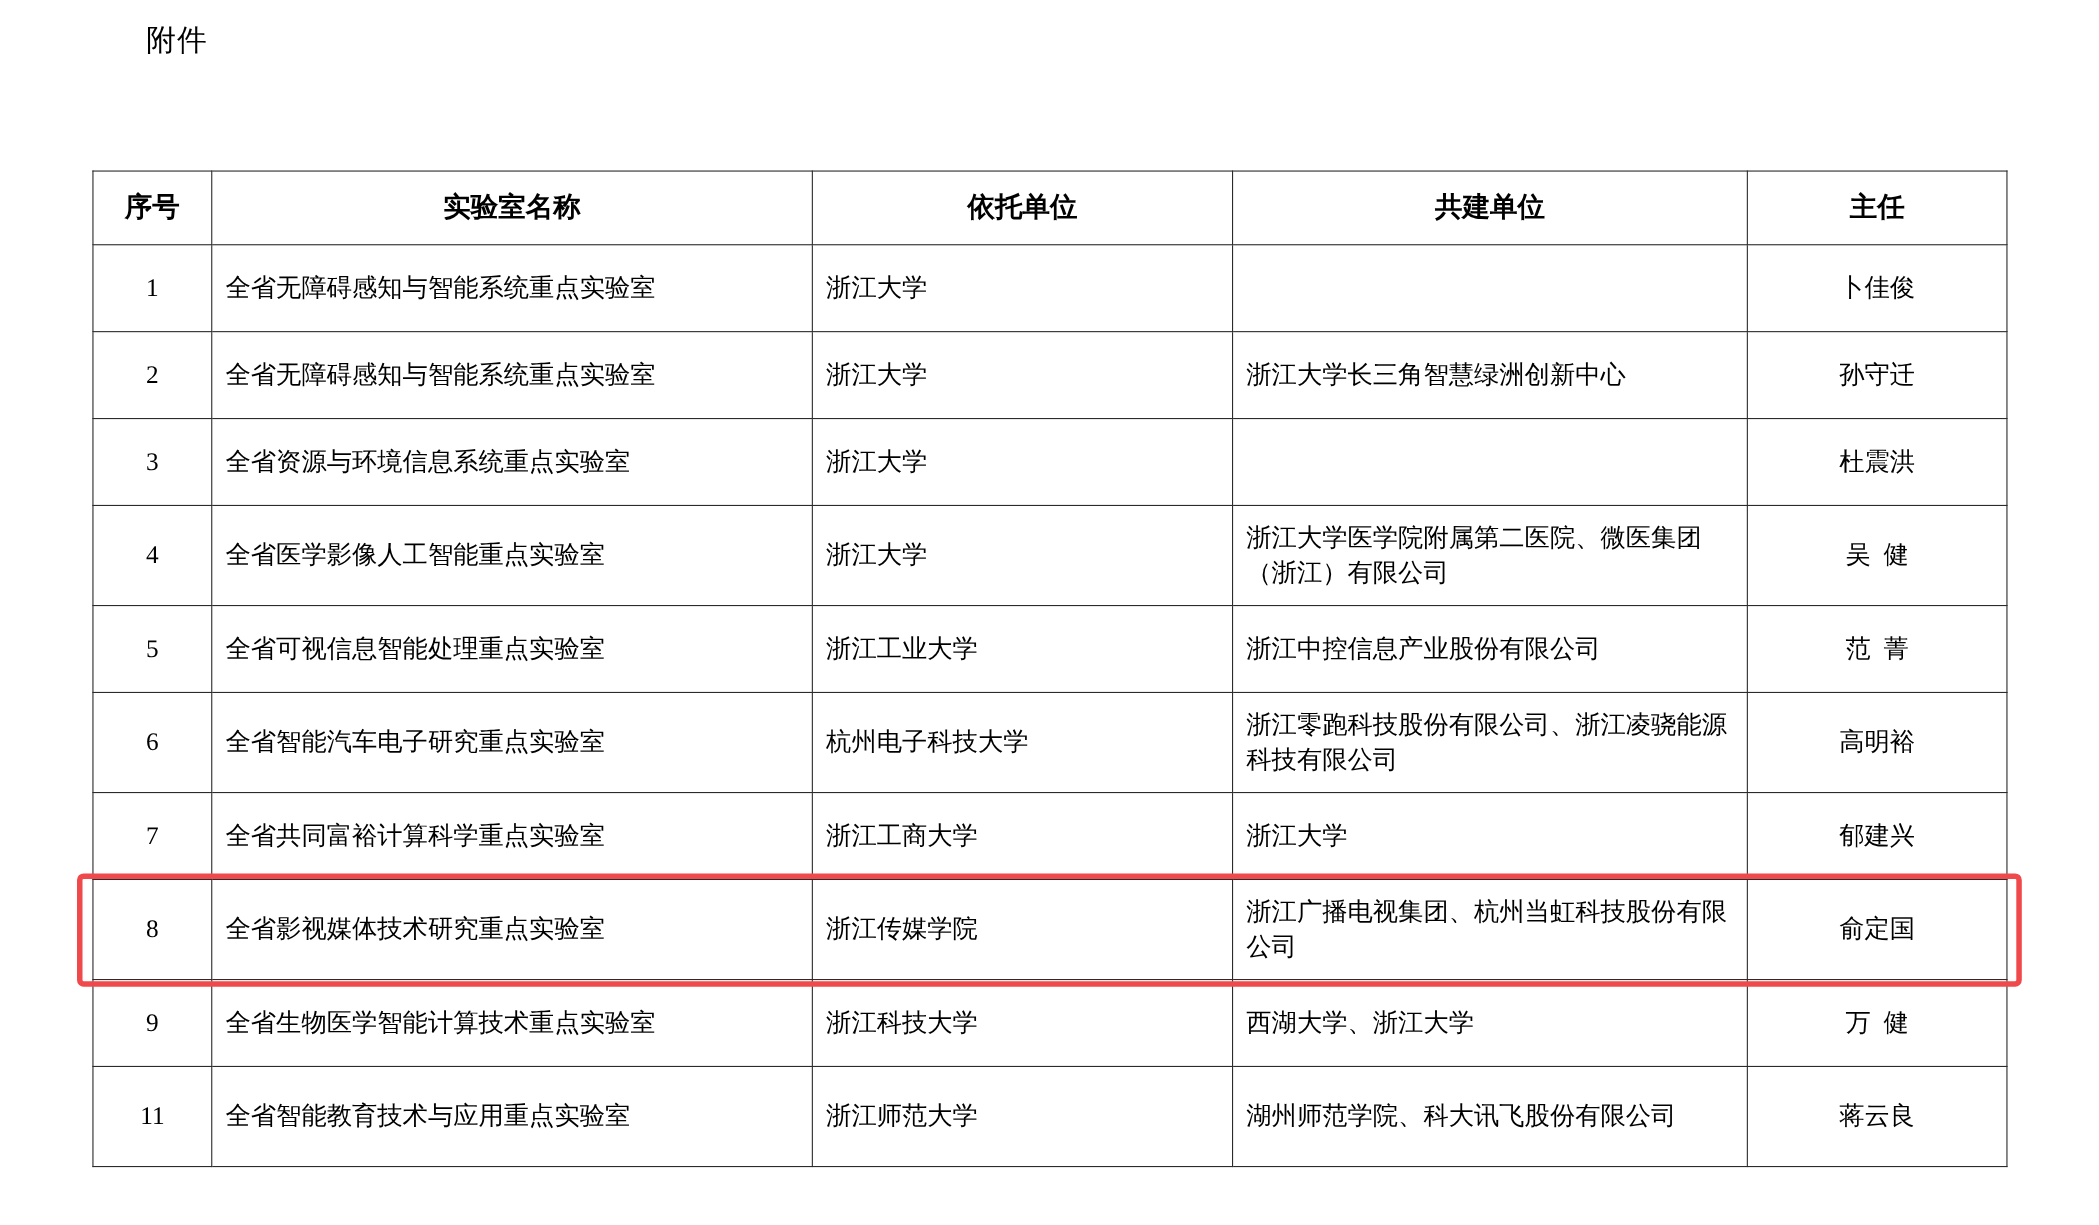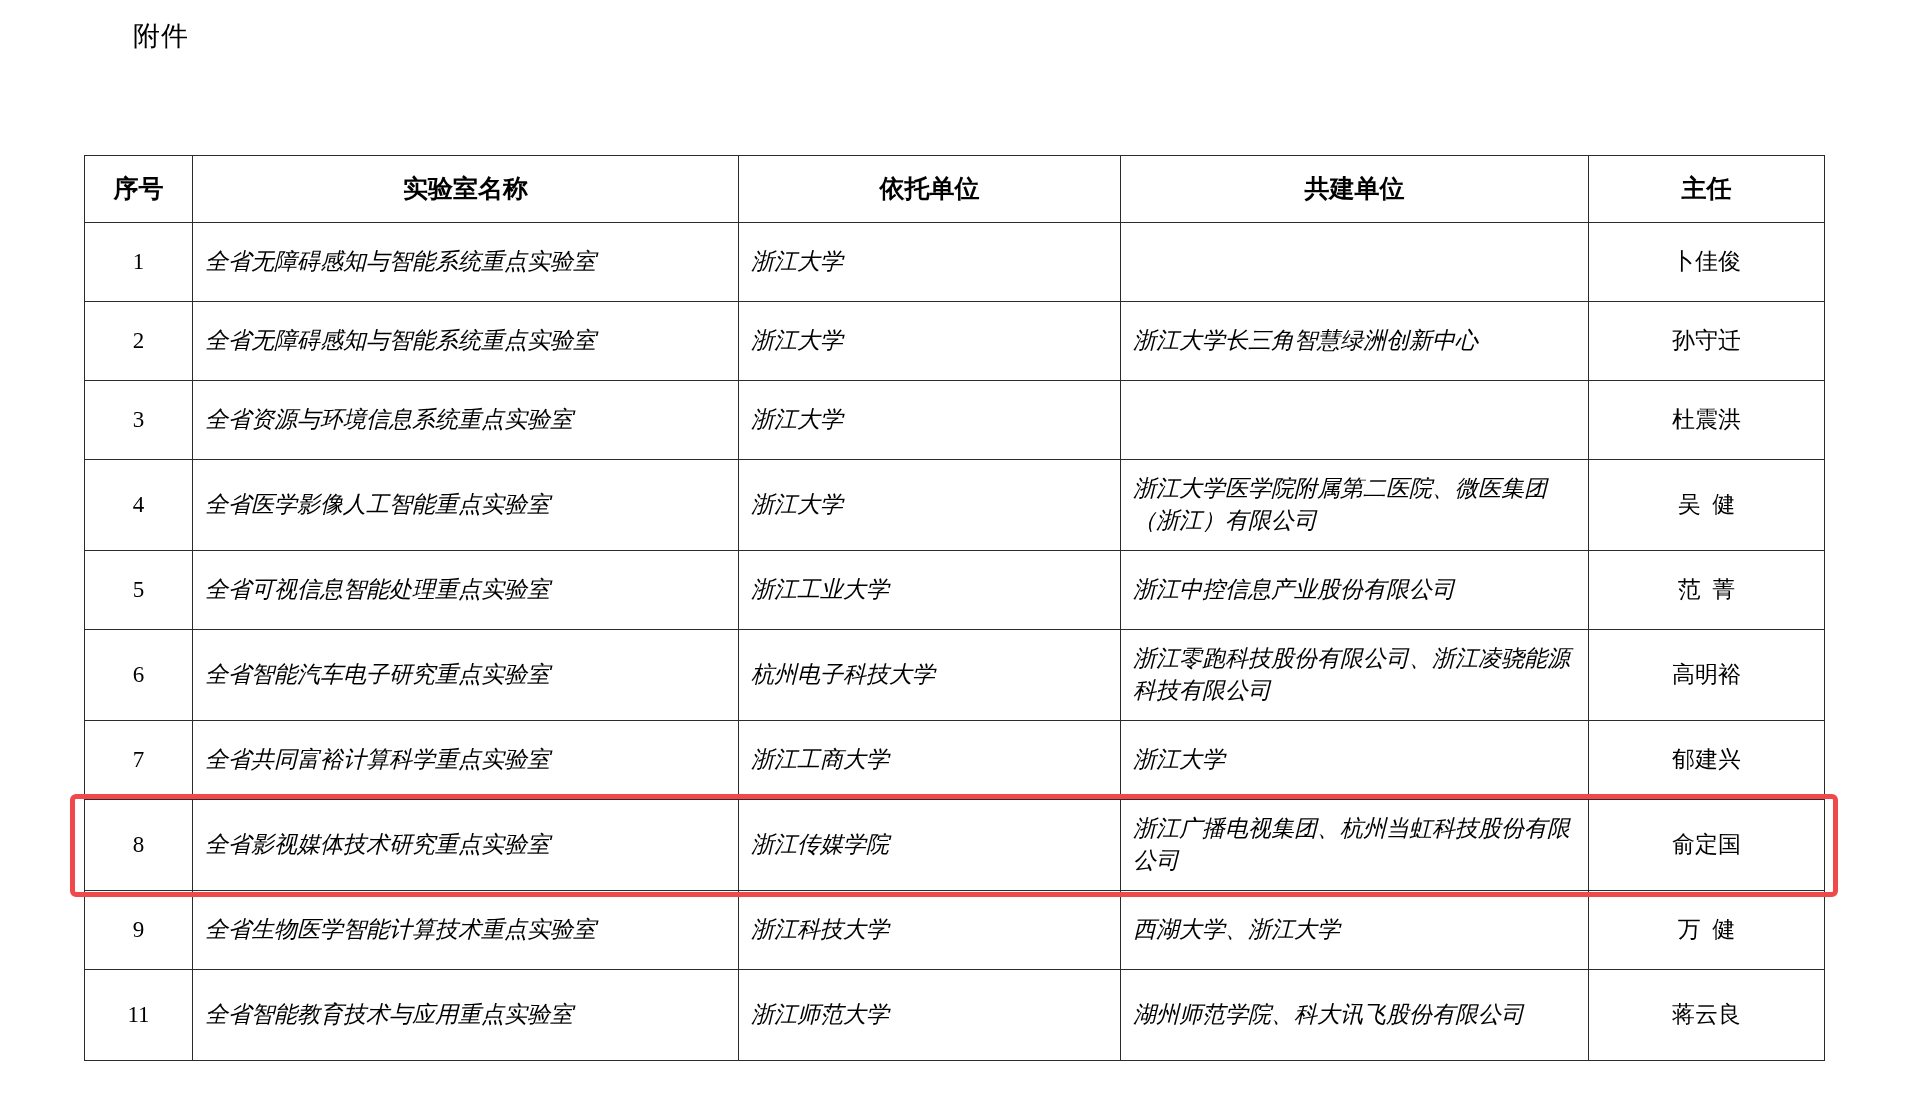--- a/index.html
+++ b/index.html
@@ -69,21 +69,20 @@
   col.c-idx { width: 108px; }
   col.c-name { width: 546px; }
   col.c-host { width: 382px; }
   col.c-joint { width: 468px; }
   col.c-dir { width: 236px; }
   td.idx {
     text-align: center;
   }
   td.name, td.host, td.joint {
     text-align: left;
-    font-style: italic;
   }
   td.dir {
     text-align: center;
     white-space: pre;
   }
   tr.row-tall td { height: 72px; }
   tr.row-norm td { height: 60px; }
   .highlight-box {
     position: absolute;
     left: 70px;

